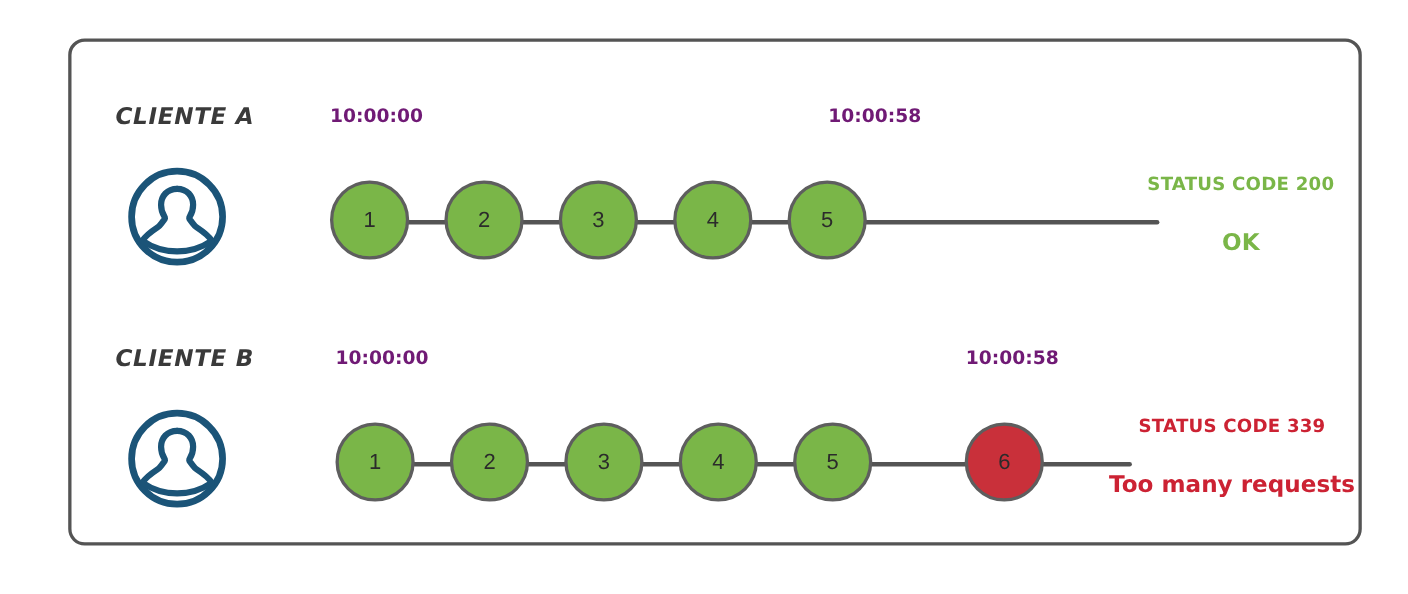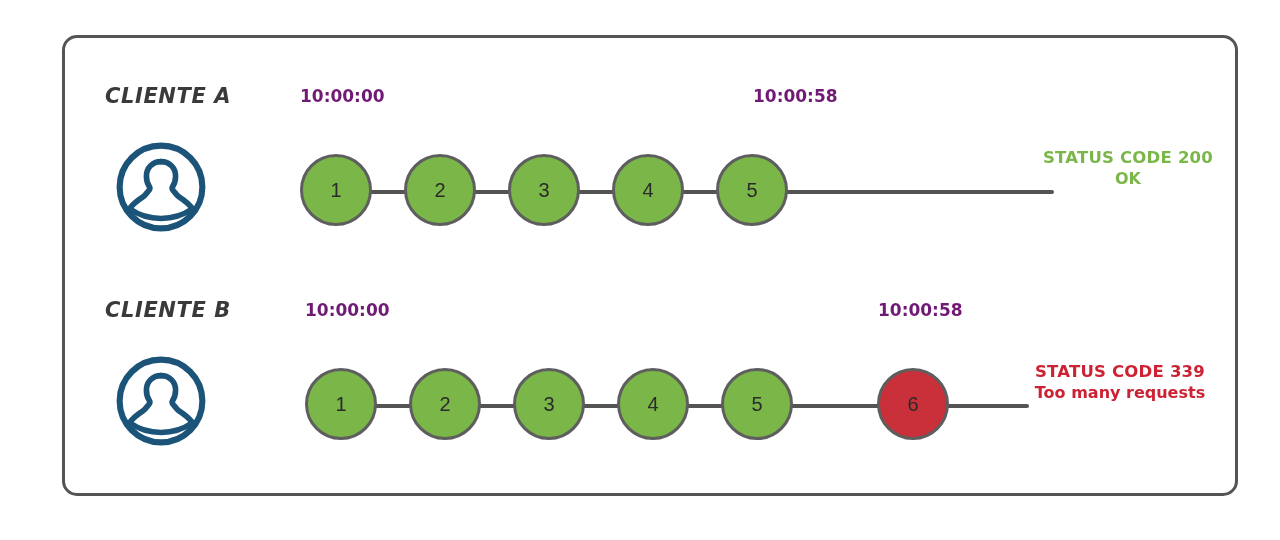--- a/index.html
+++ b/index.html
@@ -30,22 +30,22 @@
     background: transparent;
   }
 
   
   .row {
     position: absolute;
     left: 0;
     width: 100%;
     height: 220px;
   }
-  .row-a { top: 60px; }
-  .row-b { top: 274px; }
+  .row-a { top: 70px; }
+  .row-b { top: 290px; }
 
   
   .client-label {
     position: absolute;
     left: 105px;
     top: 24px;
     font-family: "DejaVu Sans", sans-serif;
     font-size: 21px;
     font-style: italic;
     font-weight: 700;
@@ -119,23 +119,24 @@
     font-family: "DejaVu Sans", sans-serif;
     line-height: 1.25;
   }
   .status .line1 {
     font-size: 16.5px;
     font-weight: 600;
     letter-spacing: 0.2px;
     white-space: nowrap;
   }
   .status .line2 {
-    font-size: 16px;
+    font-size: 21px;
     font-weight: 600;
     white-space: nowrap;
+    margin-top: 28px;
   }
   .status.ok   .line1, .status.ok   .line2 { color: #7AB648; text-align: center; }
   .status.fail .line1, .status.fail .line2 { color: #CC2233; }
 </style>
 </head>
 <body>
 
 <div id="canvas">
 
   <div class="frame"></div>

